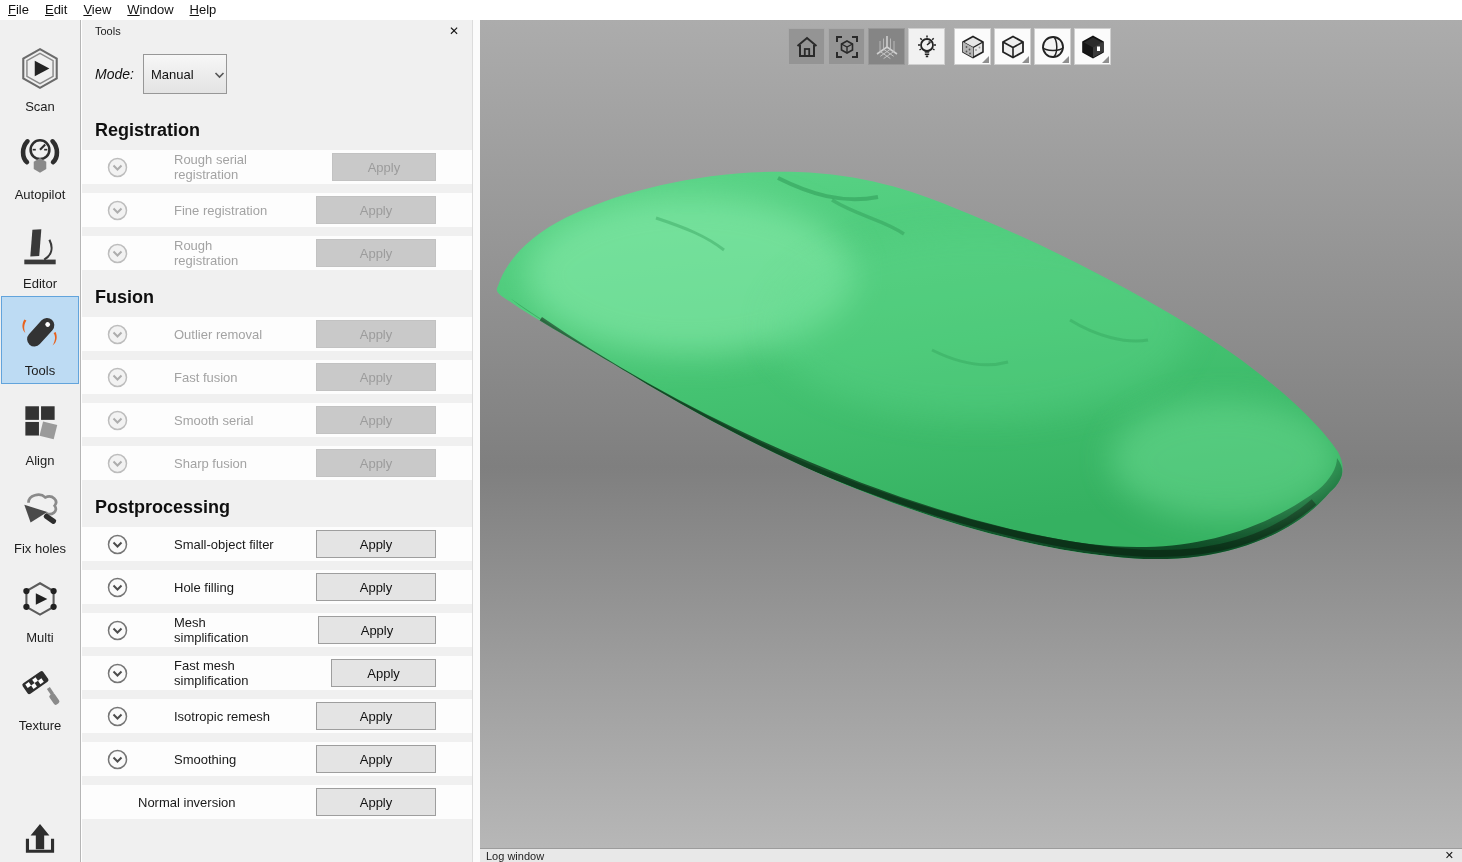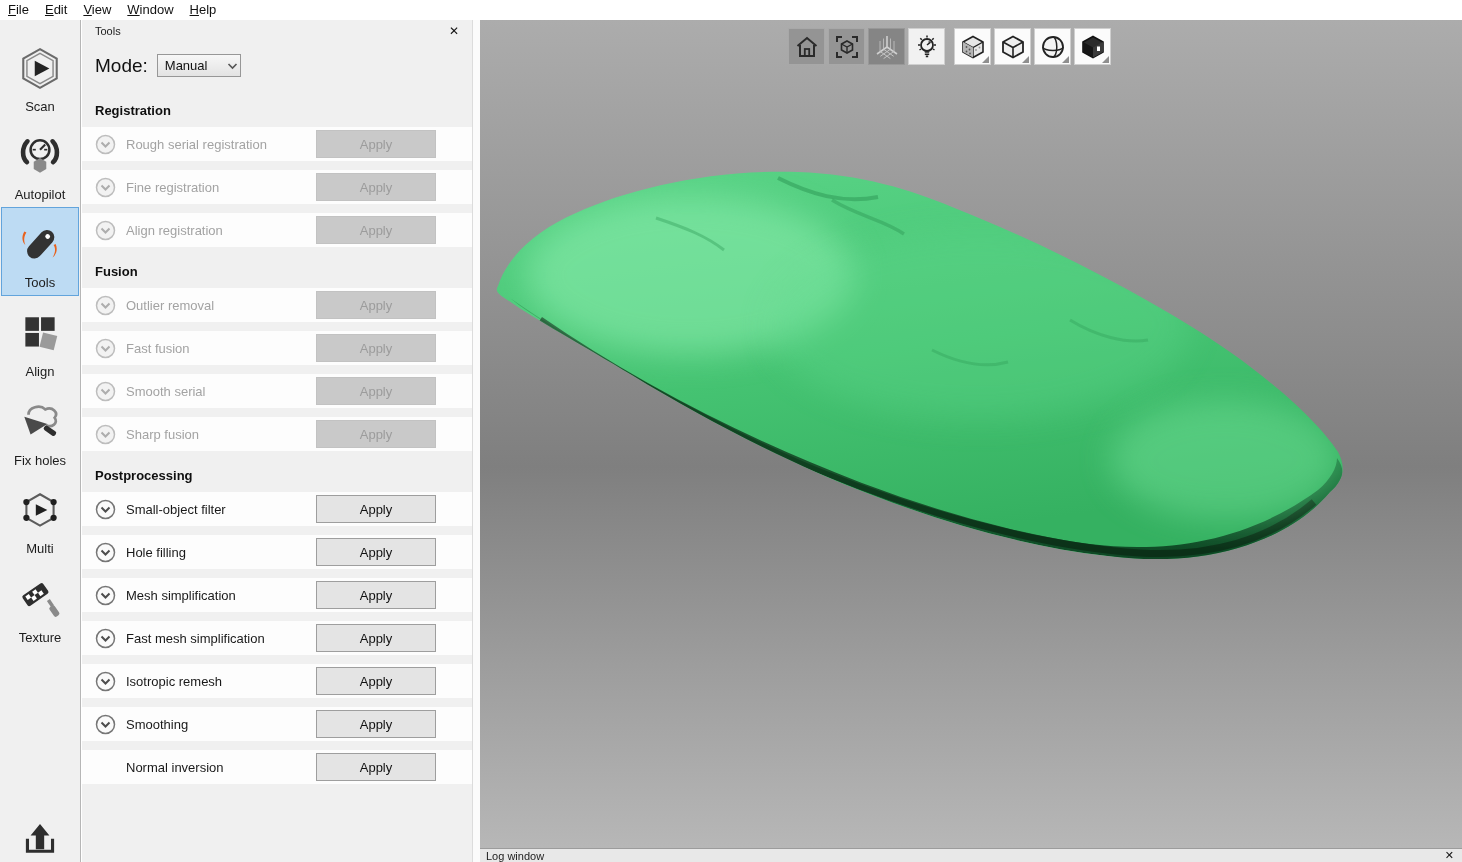--- a/index.html
+++ b/index.html
@@ -21,28 +21,28 @@
   .side-item .ilabel{margin-top:3px;font-size:13px;color:#1c1c1c;}
   .side-item.selected{background:#bddbf3;border:1px solid #62a4dc;}
   .side-item.partial{height:40px;flex:0 0 40px;justify-content:flex-start;overflow:hidden;margin-top:auto;}
 
   
   .tools-panel{position:absolute;top:20px;left:82px;width:390px;bottom:0;background:#f0f0f0;
                box-sizing:border-box;}
   .panel-header{height:22px;display:flex;align-items:center;padding:0 13px;font-size:11px;color:#1c1c1c;}
   .panel-close{margin-left:auto;font-size:12px;color:#111;cursor:default;line-height:1;}
   .mode-row{display:flex;align-items:center;margin:12px 13px 18px;}
-  .mode-label{font-size:19px;color:#111;}
-  .mode-select{margin-left:9px;width:84px;height:23px;border:1px solid #979797;
+  .mode-label{font-size:14px;color:#111;font-style:italic;}
+  .mode-select{margin-left:9px;width:84px;height:40px;border:1px solid #979797;
                background:linear-gradient(#f7f7f7,#e3e3e3);display:flex;align-items:center;
                padding:0 7px;font-size:13px;color:#111;box-sizing:border-box;gap:20px;}
   .mode-select .chev{margin-left:auto;}
-  .section-header{font-size:13px;font-weight:bold;color:#0f0f0f;padding:8px 13px 9px;}
+  .section-header{font-size:18px;font-weight:bold;color:#0f0f0f;padding:8px 13px 9px;}
   .row{height:34px;background:#fdfdfd;margin-bottom:9px;display:flex;align-items:center;
-       padding:0 36px 0 13px;box-sizing:border-box;}
+       padding:0 36px 0 25px;box-sizing:border-box;gap:36px;}
   .row .exp{width:21px;height:21px;flex:0 0 21px;}
   .row .lbl{margin-left:10px;font-size:13px;color:#191919;}
   .row .lbl.off{color:#a3a3a3;}
   .row.noicon .lbl{margin-left:31px;}
   .apply{margin-left:auto;width:120px;height:28px;font-size:13px;display:flex;align-items:center;
          justify-content:center;background:#e4e4e4;border:1px solid #9e9e9e;color:#111;
          box-sizing:border-box;cursor:default;}
   .apply.off{background:#c9c9c9;border:1px solid #c2c2c2;color:#9c9c9c;}
 
   
@@ -106,20 +106,30 @@
           <line x1="15" y1="15" x2="18" y2="15" stroke="#2e2e2e" stroke-width="1.6"></line>
           <line x1="26" y1="15" x2="29" y2="15" stroke="#2e2e2e" stroke-width="1.6"></line>
           <path d="M10 7 C4.5 13 4.5 22 9.5 27" fill="none" stroke="#2e2e2e" stroke-width="4.4" stroke-linecap="round"></path>
           <path d="M34 7 C39.5 13 39.5 22 34.5 27" fill="none" stroke="#2e2e2e" stroke-width="4.4" stroke-linecap="round"></path>
           <polygon points="22,23 28,26.5 28,33.5 22,37 16,33.5 16,26.5" fill="#8a8a8a"></polygon>
         </svg>
       </span>
       <span class="ilabel">Autopilot</span>
     </div>
 
+    <div class="side-item">
+      <span>
+        <svg width="46" height="46" viewBox="0 0 44 44">
+          <rect x="7" y="35" width="30" height="4.5" fill="#3a3a3a"></rect>
+          <polygon points="11,8 19,5 25,30 17,33" fill="#3a3a3a" transform="rotate(18 18 19)"></polygon>
+          <path d="M31 16 C35 24 33 31 26 35" fill="none" stroke="#3a3a3a" stroke-width="2"></path>
+        </svg>
+      </span>
+      <span class="ilabel">Editor</span>
+    </div>
 
     <div class="side-item selected">
       <span>
         <svg width="46" height="46" viewBox="0 0 44 44">
           <path d="M7 9 C4 14 5 19 8 22 C6 17 7 13 9 10 Z" fill="#e8611c"></path>
           <path d="M37 21 C39 26 38 31 34 34 C37 29 37 25 35 22 Z" fill="#e8611c"></path>
           <g transform="rotate(42 22 22)">
             <rect x="15" y="5" width="14" height="32" rx="7" fill="#333333"></rect>
             <circle cx="22" cy="11" r="2.3" fill="#ffffff"></circle>
           </g>
@@ -241,21 +251,21 @@
       <div class="apply off">Apply</div>
     </div>
 
     <div class="row">
       <span class="exp">
         <svg width="21" height="21" viewBox="0 0 21 21">
             <circle cx="10.5" cy="10.5" r="9" fill="#f2f2f2" stroke="#bdbdbd" stroke-width="1.5"></circle>
             <polyline points="6.5,8.5 10.5,12.5 14.5,8.5" fill="none" stroke="#adadad" stroke-width="2"></polyline>
           </svg>
       </span>
-      <span class="lbl off">Align registration</span>
+      <span class="lbl off">Rough registration</span>
       <div class="apply off">Apply</div>
     </div>
 
     <div class="section-header">Fusion</div>
 
     <div class="row">
       <span class="exp">
         <svg width="21" height="21" viewBox="0 0 21 21">
             <circle cx="10.5" cy="10.5" r="9" fill="#f2f2f2" stroke="#bdbdbd" stroke-width="1.5"></circle>
             <polyline points="6.5,8.5 10.5,12.5 14.5,8.5" fill="none" stroke="#adadad" stroke-width="2"></polyline>

